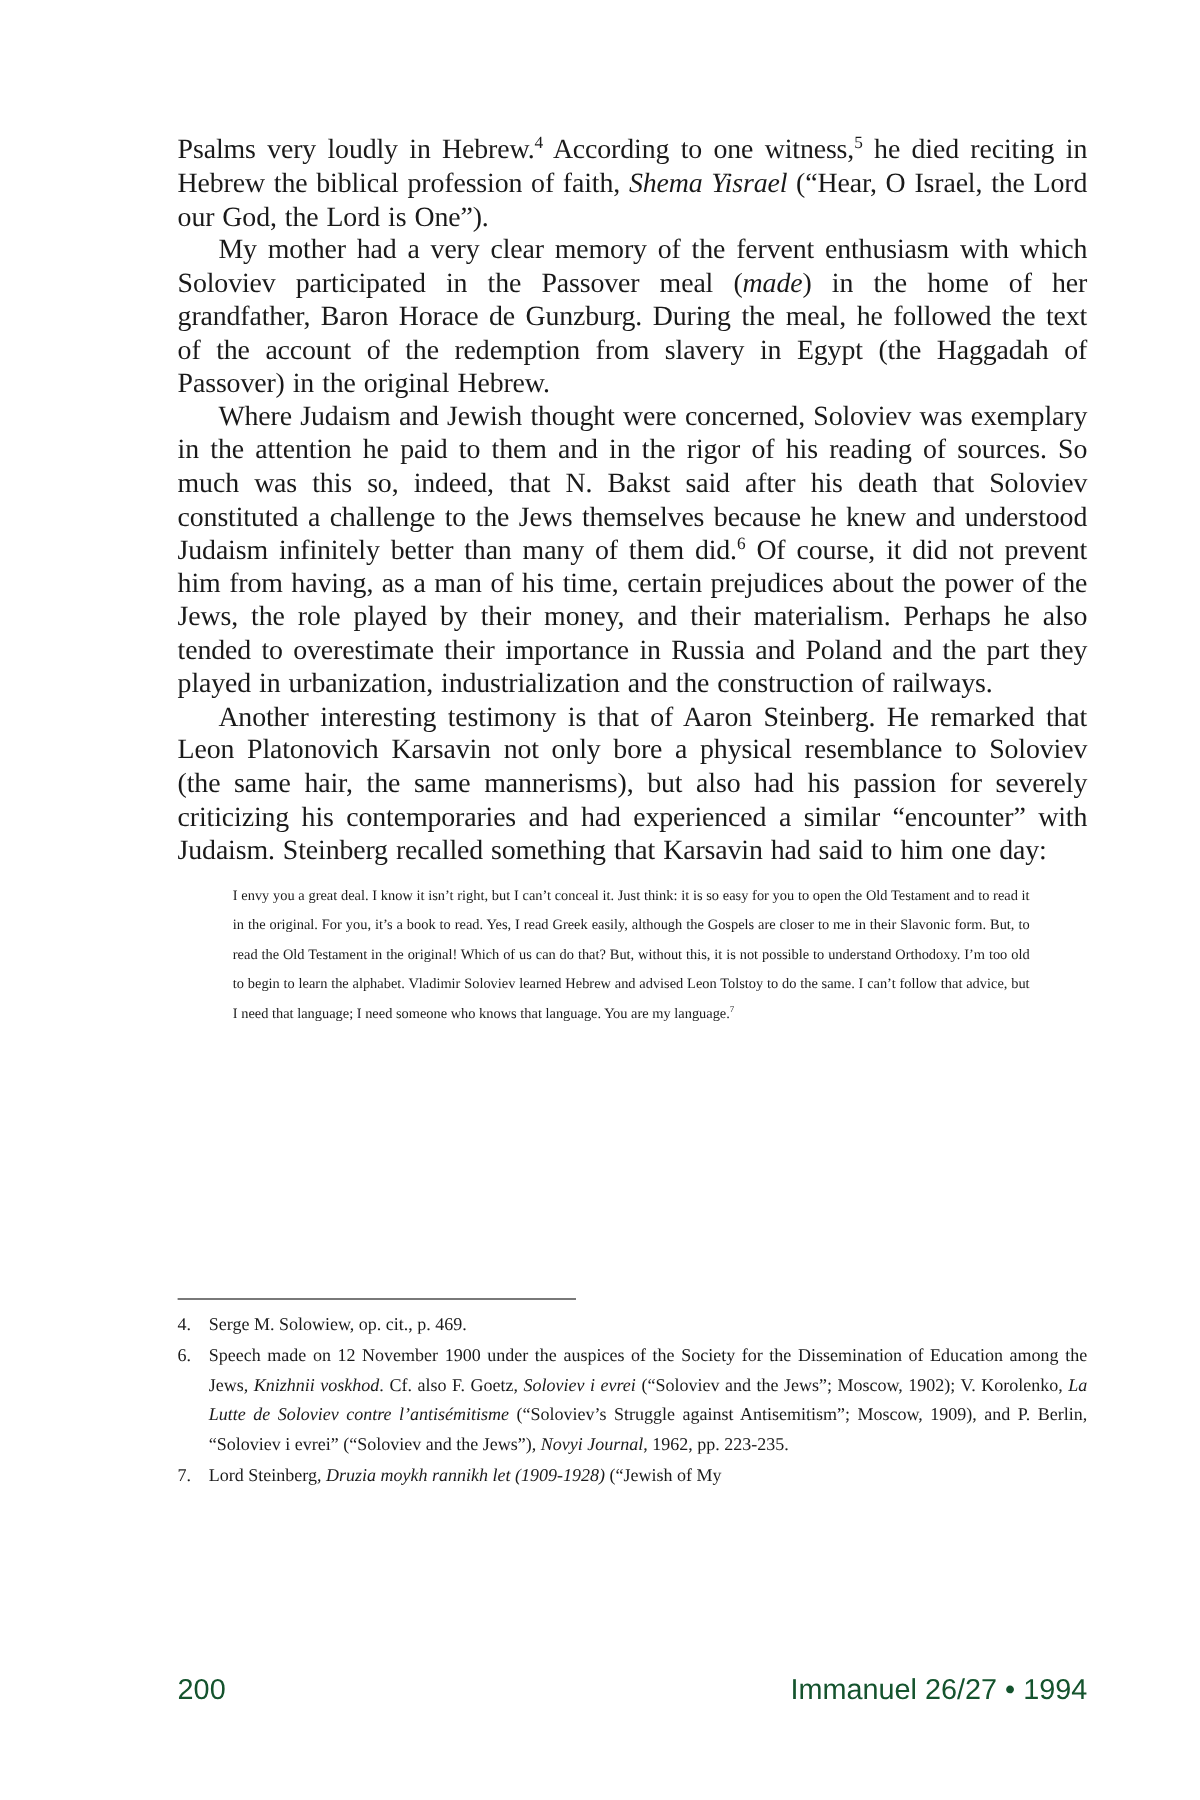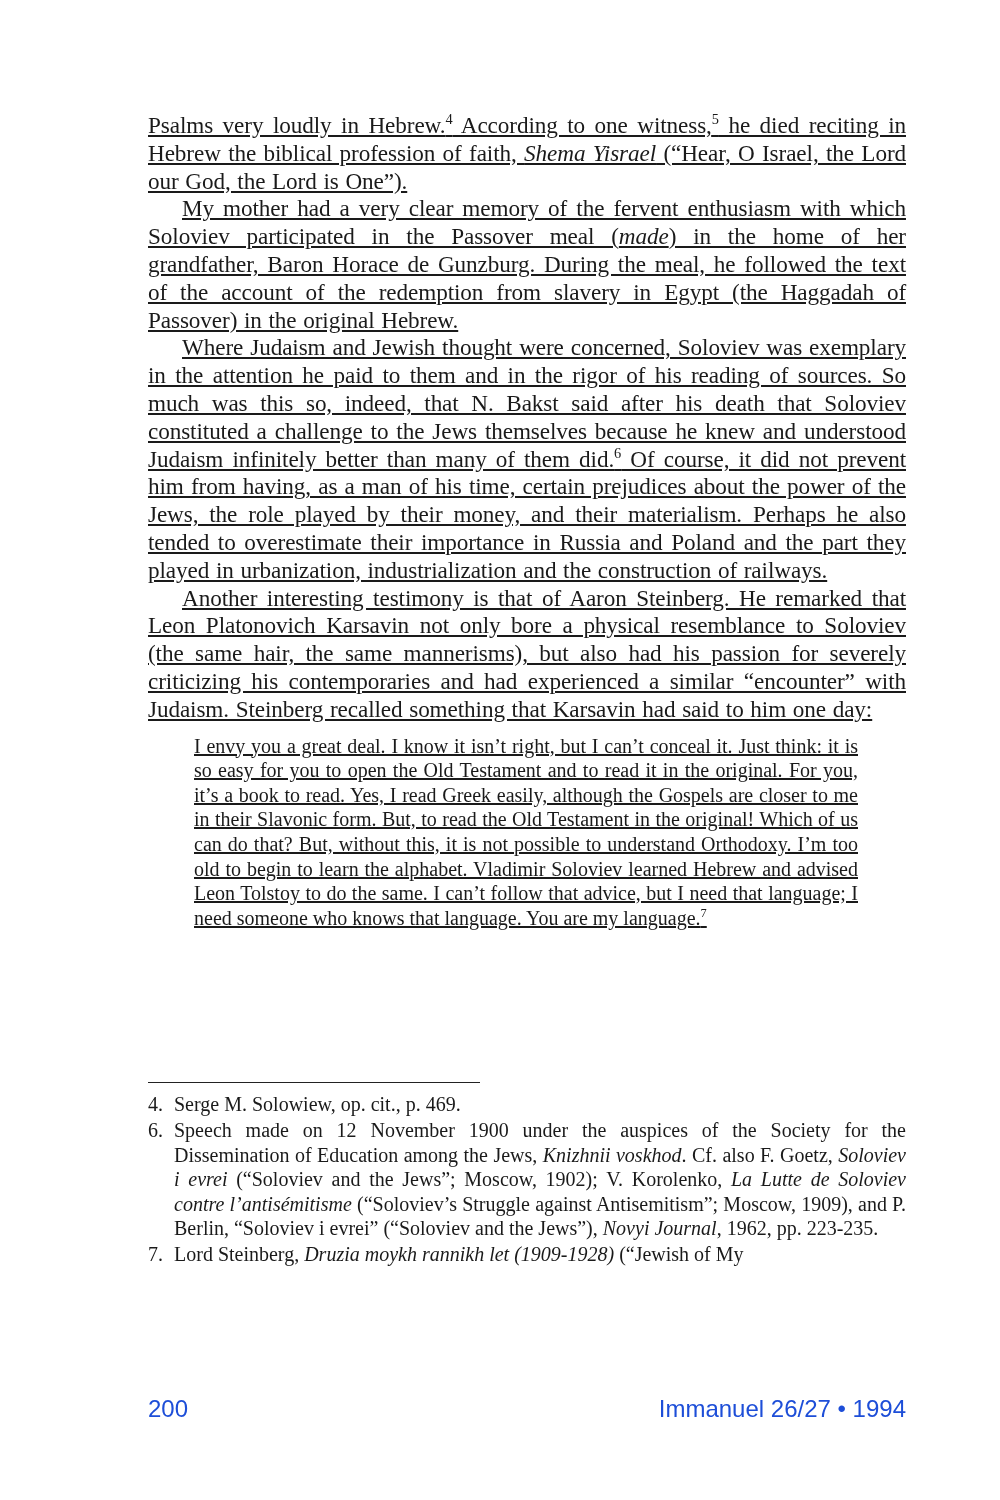--- a/index.html
+++ b/index.html
@@ -13,40 +13,39 @@
       position: relative;
       overflow: hidden;
       color: #1a1a1a;
       font-family: "Liberation Serif", "DejaVu Serif", serif;
     }
     .page {
       position: absolute;
       left: 148px;
       top: 112px;
       width: 758px;
-      text-decoration: underline;
     }
     .body-text p {
       margin: 0;
       font-size: 23.2px;
       line-height: 27.8px;
       text-align: justify;
       text-indent: 34px;
       letter-spacing: -0.1px;
       word-spacing: 1px;
     }
     .body-text p.noindent {
       text-indent: 0;
     }
     .blockquote {
       margin: 10px 48px 0 46px;
     }
     .blockquote p {
       margin: 0;
-      font-size: 20px;
+      font-size: 12px;
       line-height: 24.6px;
       text-align: justify;
       text-indent: 0;
     }
     sup {
       font-size: 0.62em;
       line-height: 0;
       vertical-align: 0.62em;
     }
     .rule {
@@ -57,40 +56,40 @@
       height: 0;
       border-top: 1.5px solid #222;
     }
     .footnotes {
       position: absolute;
       left: 148px;
       top: 1092px;
       width: 758px;
     }
     .footnote {
-      font-size: 20px;
+      font-size: 15px;
       line-height: 24.4px;
       text-align: justify;
       padding-left: 26px;
       text-indent: -26px;
       margin: 0 0 2px 0;
     }
     .footnote .num {
       display: inline-block;
       width: 26px;
       text-indent: 0;
     }
     .footer {
       position: absolute;
       top: 1395px;
       left: 148px;
       width: 758px;
       font-family: "Liberation Sans", "DejaVu Sans", sans-serif;
       font-size: 24px;
-      color: #1d4ed8;
+      color: #14532d;
       display: flex;
       justify-content: space-between;
     }
     em { font-style: italic; }
   </style>
 </head>
 <body>
 
 <div class="page">
   <div class="body-text" id="body-text">

